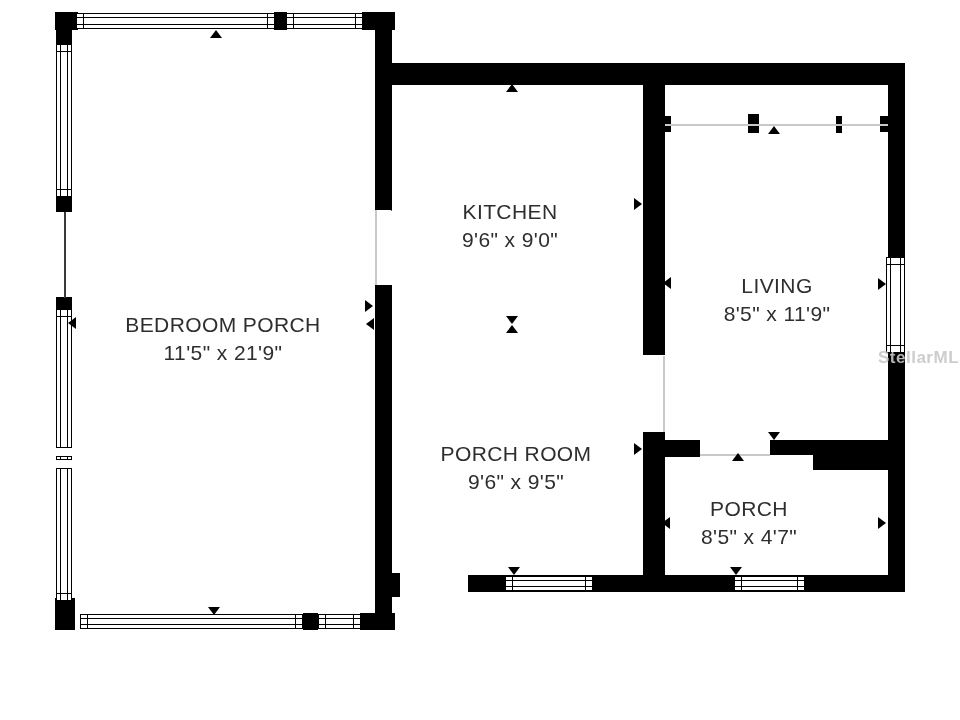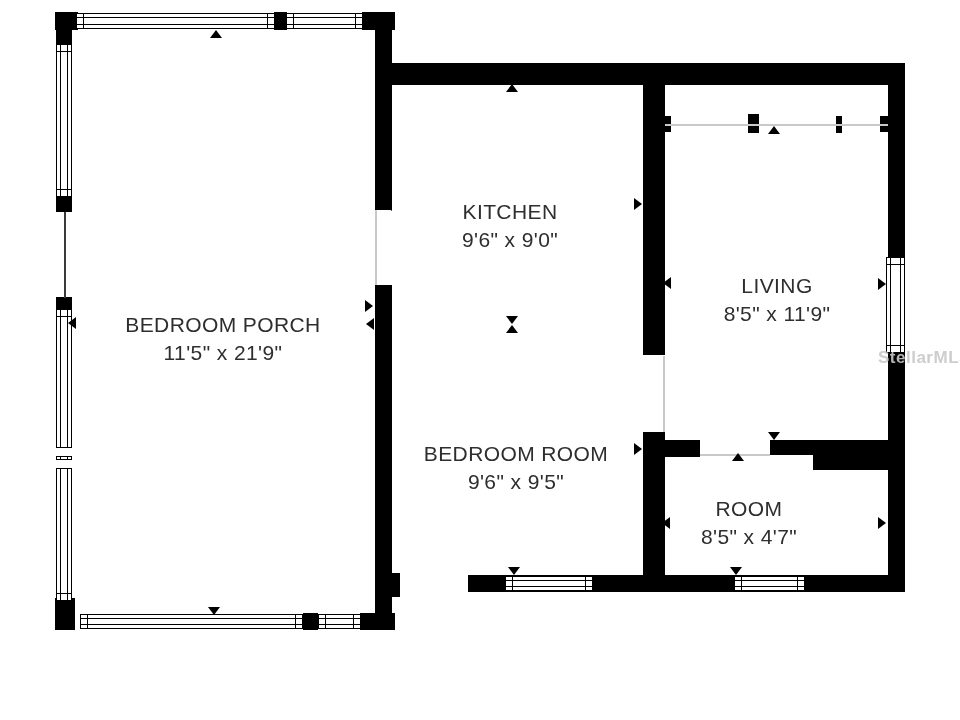--- a/index.html
+++ b/index.html
@@ -120,27 +120,27 @@
 
   <div class="room-label" style="left:223px;top:311px;">
     <div>BEDROOM PORCH</div>
     <div>11'5" x 21'9"</div>
   </div>
   <div class="room-label" style="left:510px;top:198px;">
     <div>KITCHEN</div>
     <div>9'6" x 9'0"</div>
   </div>
   <div class="room-label" style="left:516px;top:440px;">
-    <div>BEDROOM ROOM</div>
+    <div>PORCH ROOM</div>
     <div>9'6" x 9'5"</div>
   </div>
   <div class="room-label" style="left:777px;top:272px;">
     <div>LIVING</div>
     <div>8'5" x 11'9"</div>
   </div>
   <div class="room-label" style="left:749px;top:495px;">
-    <div>ROOM</div>
+    <div>PORCH</div>
     <div>8'5" x 4'7"</div>
   </div>
 
   <div class="watermark" style="left:878px;top:348px;">StellarMLS</div>
 
 </div>
 
 </body></html>

